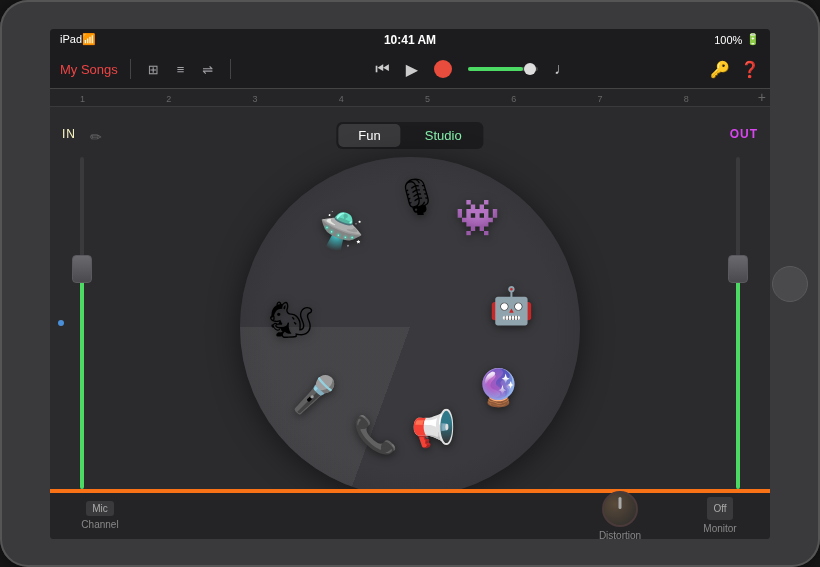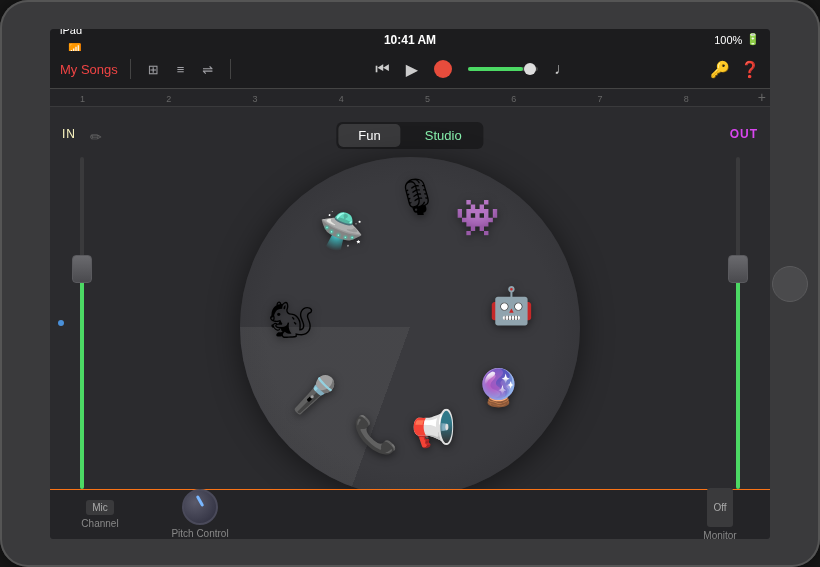--- a/index.html
+++ b/index.html
@@ -54,21 +54,21 @@
     .status-bar {
       height: 22px;
       background: #1c1c1e;
       display: flex;
       align-items: center;
       padding: 0 10px;
       font-size: 11px;
       color: #fff;
       justify-content: space-between;
     }
-    .status-left { display: flex; align-items: flex-end; gap: 7px; flex-direction: column; }
+    .status-left { display: flex; align-items: flex-start; gap: 0; }
     .status-center { position: absolute; left: 50%; transform: translateX(-50%); font-weight: 600; font-size: 12px; }
     .status-right { display: flex; align-items: center; gap: 4px; font-size: 11px; }
 
     
     .toolbar {
       height: 38px;
       background: #1c1c1e;
       display: flex;
       align-items: center;
       padding: 0 10px;
@@ -348,21 +348,21 @@
     .bottom-controls {
       position: absolute;
       bottom: 0;
       left: 0;
       right: 0;
       height: 50px;
       display: flex;
       align-items: center;
       padding: 0 10px;
       background: #242427;
-      border-top: 1px solid #f97316;
+      border-top: 4px solid #f97316;
     }
 
     .bottom-label {
       font-size: 10px;
       color: #888;
       text-align: center;
     }
 
     .bottom-control-group {
       display: flex;
@@ -406,21 +406,21 @@
       color: #aaa;
       font-size: 10px;
       padding: 2px 6px;
       border-radius: 3px;
     }
 
     .off-badge {
       background: #3a3a3c;
       color: #aaa;
       font-size: 10px;
-      padding: 14px 6px;
+      padding: 6px 6px;
       border-radius: 3px;
     }
 
     
     .led-dot {
       position: absolute;
       left: 8px;
       top: 50%;
       transform: translateY(-50%);
       width: 6px;
@@ -536,27 +536,27 @@
         </div>
       </div>
 
       <div class="bottom-controls">
 
         <div class="bottom-control-group" style="margin-left: 10px; min-width: 60px;">
           <span class="mic-badge">Mic</span>
           <span class="bottom-label">Channel</span>
         </div>
 
-        <div class="bottom-control-group" style="margin-left: 30px; min-width: 80px;">
-          <div class="knob"></div>
-          <span class="bottom-label">Pitch Control</span>
-        </div>
 
         <div style="flex: 1;"></div>
 
+        <div class="bottom-control-group" style="margin-right: 30px; min-width: 80px;">
+          <div class="knob knob-right"></div>
+          <span class="bottom-label">Distortion</span>
+        </div>
 
         <div class="bottom-control-group" style="margin-right: 10px; min-width: 60px;">
           <span class="off-badge">Off</span>
           <span class="bottom-label">Monitor</span>
         </div>
       </div>
 
     </div>
   </div>
 

